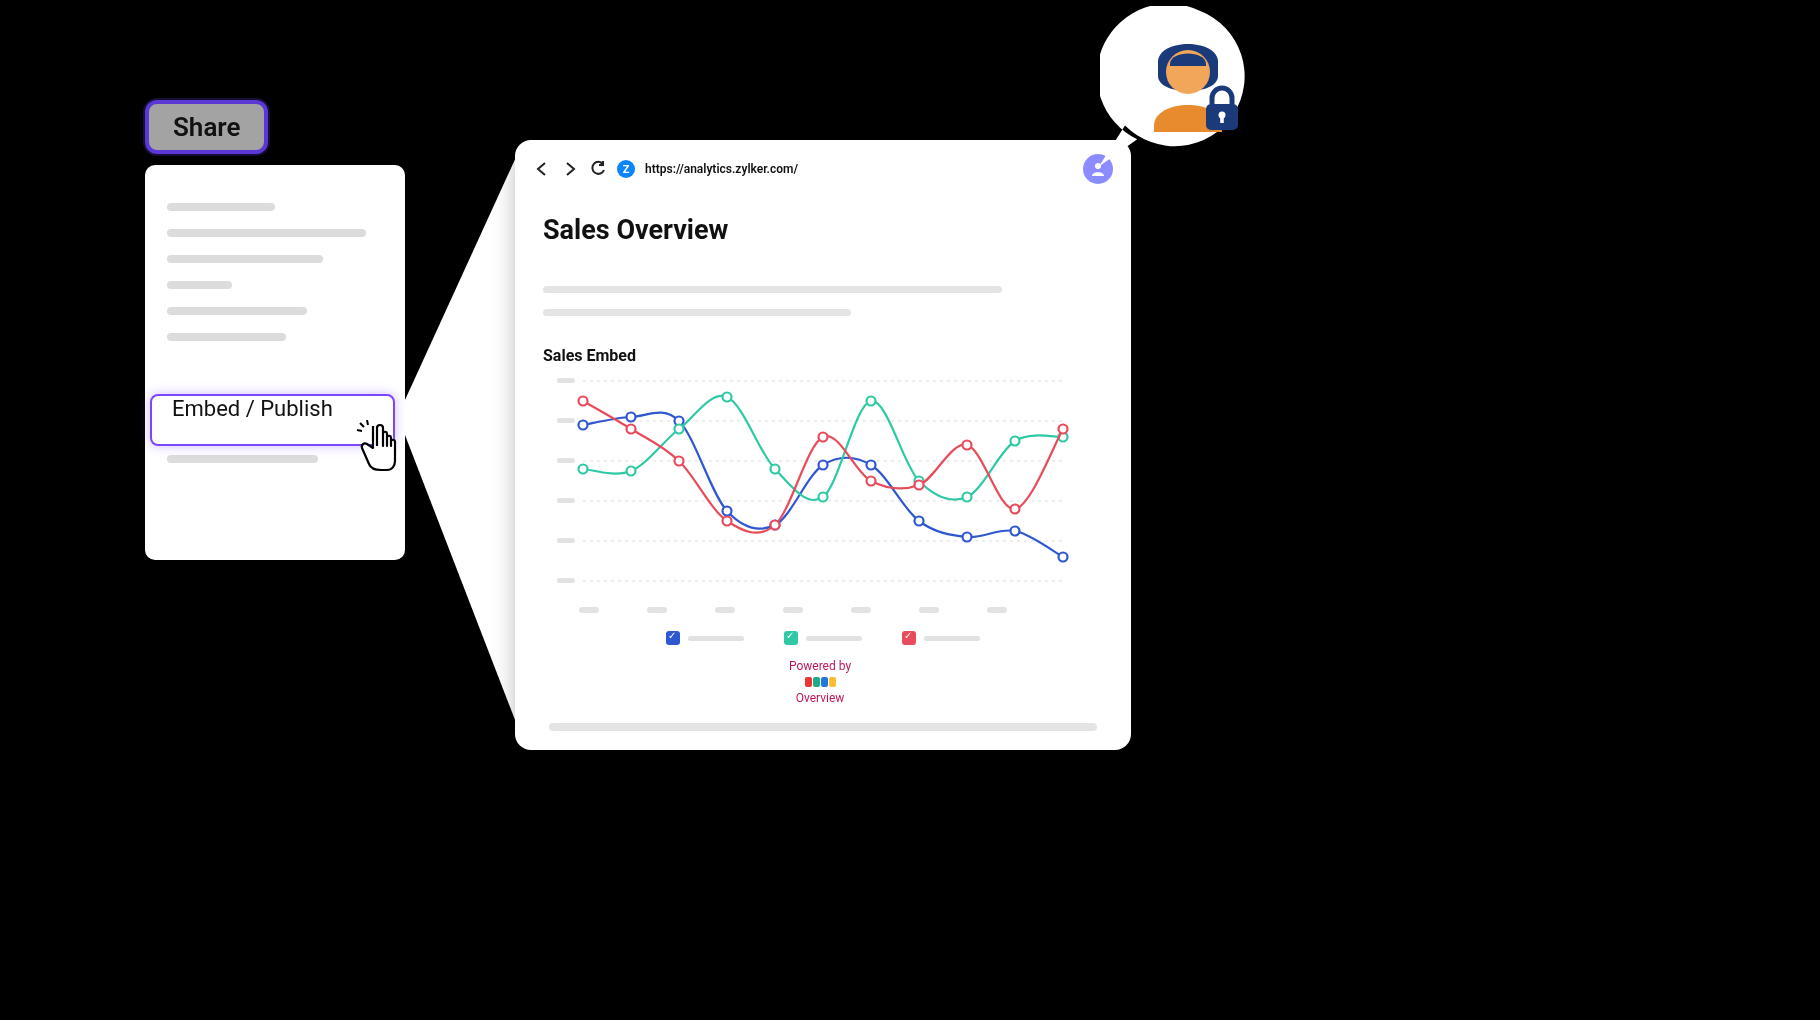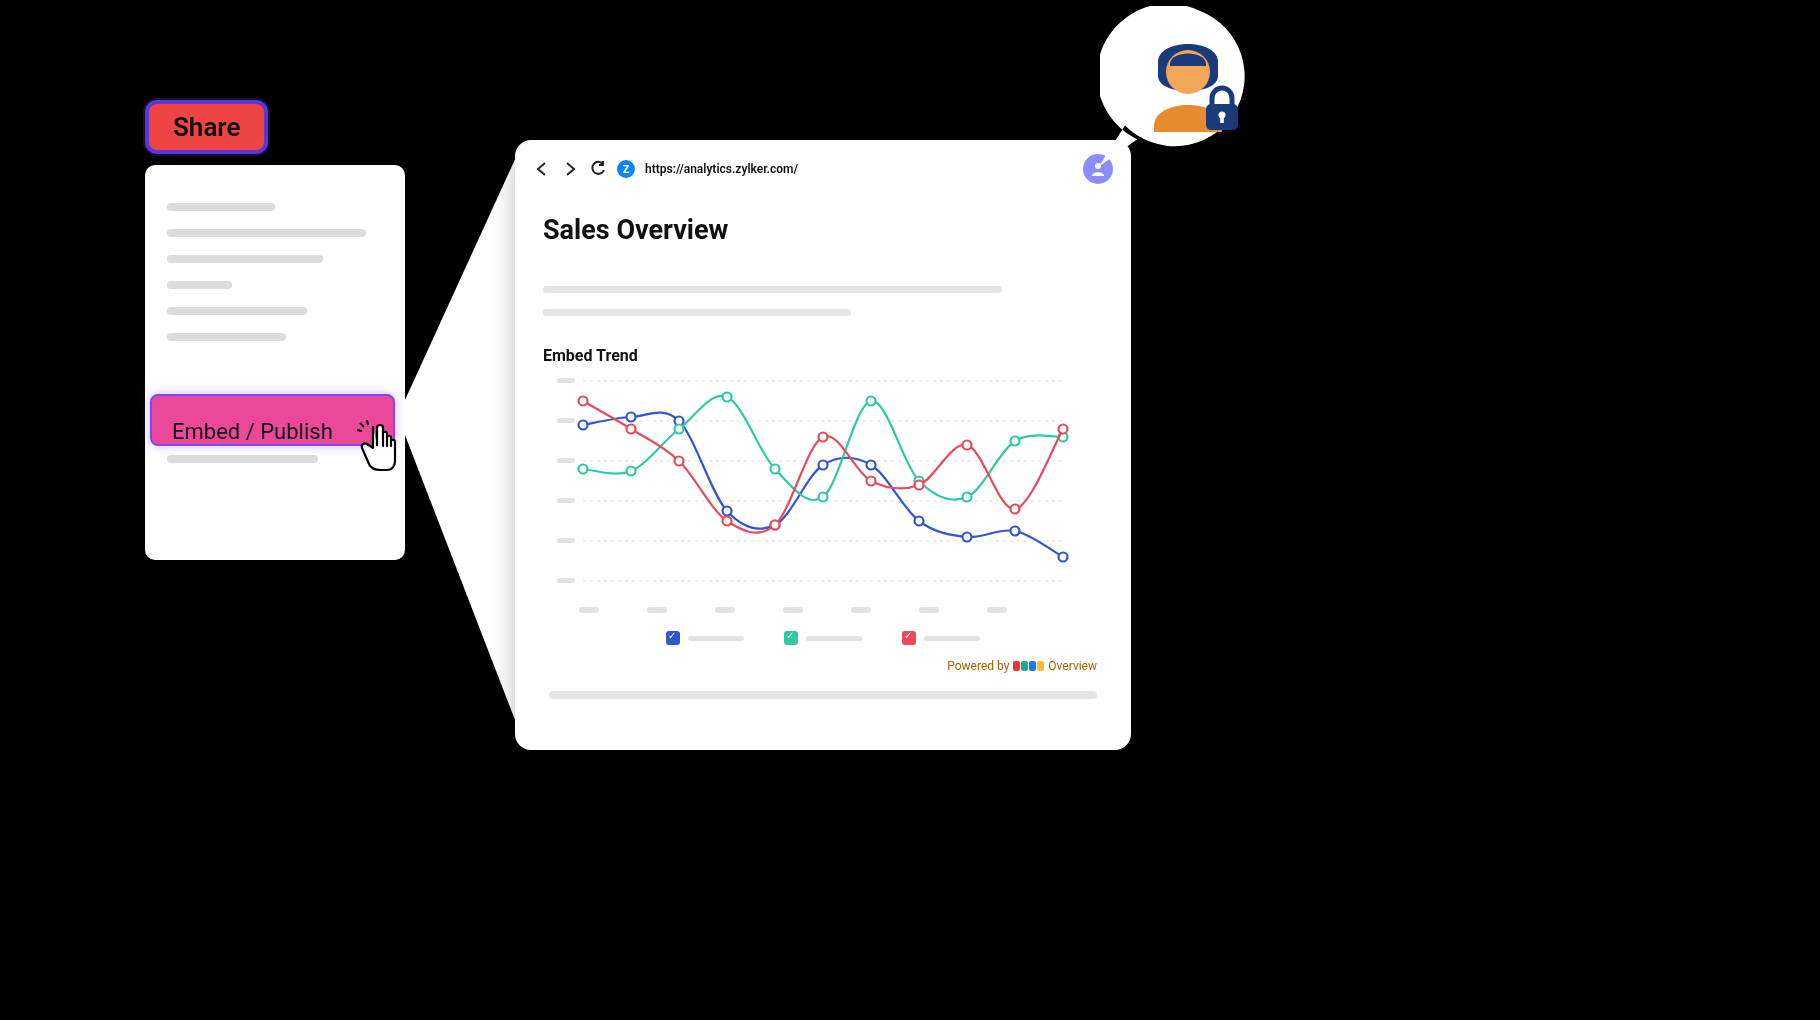--- a/index.html
+++ b/index.html
@@ -8,21 +8,21 @@
     height: 1020px;
     background: #000;
     font-family: -apple-system, BlinkMacSystemFont, "Segoe UI", Roboto, Arial, sans-serif;
     position: relative;
     overflow: hidden;
   }
   
   .share-btn {
     position: absolute;
     left: 145px; top: 100px;
-    background: #ef4444;
+    background: #a3a3a3;
     border: 4px solid #5b37d6;
     border-radius: 12px;
     padding: 8px 24px;
     font-size: 26px;
     font-weight: 600;
     color: #111;
     box-shadow: 0 0 0 2px rgba(91,55,214,.25);
   }
   
   .menu-card {
@@ -39,25 +39,25 @@
     background: #dcdcdc;
     border-radius: 4px;
     margin: 18px 0;
   }
   .menu-item-highlight {
     position: absolute;
     left: 150px;
     top: 394px;
     width: 245px;
     height: 52px;
-    background: #ec4899;
+    background: #ffffff;
     border: 2px solid #7a47ff;
     border-radius: 8px;
     display: flex;
-    align-items: flex-end;
+    align-items: flex-start;
     padding-left: 20px;
     font-size: 22px;
     color: #111;
     box-shadow: 0 0 12px rgba(122,71,255,.35);
   }
   
   .cursor-icon {
     position: absolute;
     left: 355px;
     top: 420px;
@@ -113,21 +113,21 @@
   .chart-title { font-size: 16px; font-weight:700; color:#111; margin: 22px 0 6px 0; }
   .chart-wrap { position:relative; width: 520px; height: 230px; margin-left: 10px; }
   .chart-wrap svg { width:100%; height:100%; overflow:visible; }
   .x-ticks { display:flex; gap:48px; margin:6px 0 0 36px;}
   .x-tick { width:20px; height:6px; background:#e2e2e2; border-radius:3px;}
   .legend-row { display:flex; gap:40px; justify-content:center; margin-top:18px;}
   .legend-item { display:flex; align-items:center; gap:8px;}
   .legend-check { width:14px; height:14px; border-radius:3px; position:relative;}
   .legend-check::after{ content:"✓"; color:#fff; font-size:10px; position:absolute; left:2px; top:-1px;}
   .legend-bar { width:56px; height:5px; background:#e2e2e2; border-radius:3px;}
-  .powered { font-size:12px; color:#a16207; margin-top:14px; padding-right:6px; display:flex; justify-content:flex-end; align-items:center; gap:4px;}
+  .powered { font-size:12px; color:#be185d; margin-top:14px; padding-right:6px; display:flex; justify-content:flex-end; align-items:center; gap:4px;flex-direction:column;}
   .zoho-logo { display:inline-flex; gap:1px; align-items:center;}
   .zoho-logo span{ width:7px; height:10px; border-radius:2px; display:inline-block;}
   .scroll-ghost { height:8px; background:#e4e4e4; border-radius:4px; margin:18px 6px 0 6px;}
   
   .bubble {
     position: absolute;
     left: 1100px; top: 6px;
     width: 176px; height: 176px;
   }
 </style>
@@ -189,21 +189,21 @@
           <path d="M2 15 C2 10 14 10 14 15 Z" fill="#fff"></path>
         </svg>
     </div>
   </div>
 
   <div class="content">
     <div class="page-title">Sales Overview</div>
     <div class="ghost-line" style="width:82%"></div>
     <div class="ghost-line" style="width:55%"></div>
 
-    <div class="chart-title">Embed Trend</div>
+    <div class="chart-title">Sales Embed</div>
 
     <div class="chart-wrap">
       <svg id="chart-svg" viewBox="0 0 520 230">
           <line x1="30" y1="10" x2="510" y2="10" stroke="#ddd" stroke-width="1" stroke-dasharray="3 4"></line>
           <rect x="4" y="7" width="18" height="5" rx="2.5" fill="#e2e2e2"></rect>
           <line x1="30" y1="50" x2="510" y2="50" stroke="#ddd" stroke-width="1" stroke-dasharray="3 4"></line>
           <rect x="4" y="47" width="18" height="5" rx="2.5" fill="#e2e2e2"></rect>
           <line x1="30" y1="90" x2="510" y2="90" stroke="#ddd" stroke-width="1" stroke-dasharray="3 4"></line>
           <rect x="4" y="87" width="18" height="5" rx="2.5" fill="#e2e2e2"></rect>
           <line x1="30" y1="130" x2="510" y2="130" stroke="#ddd" stroke-width="1" stroke-dasharray="3 4"></line>

